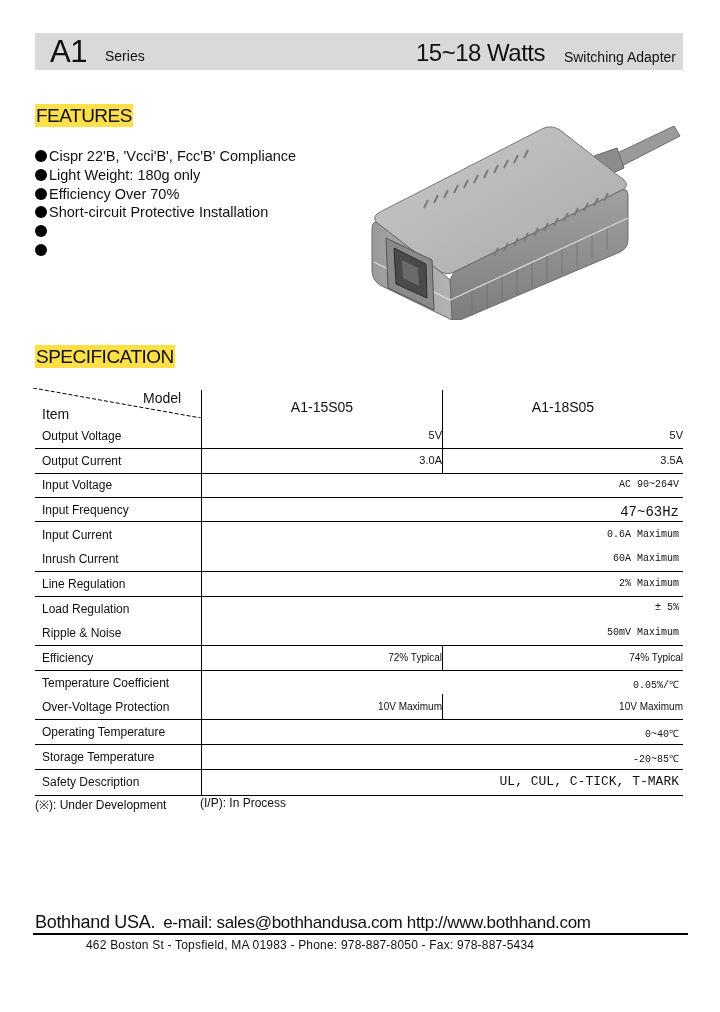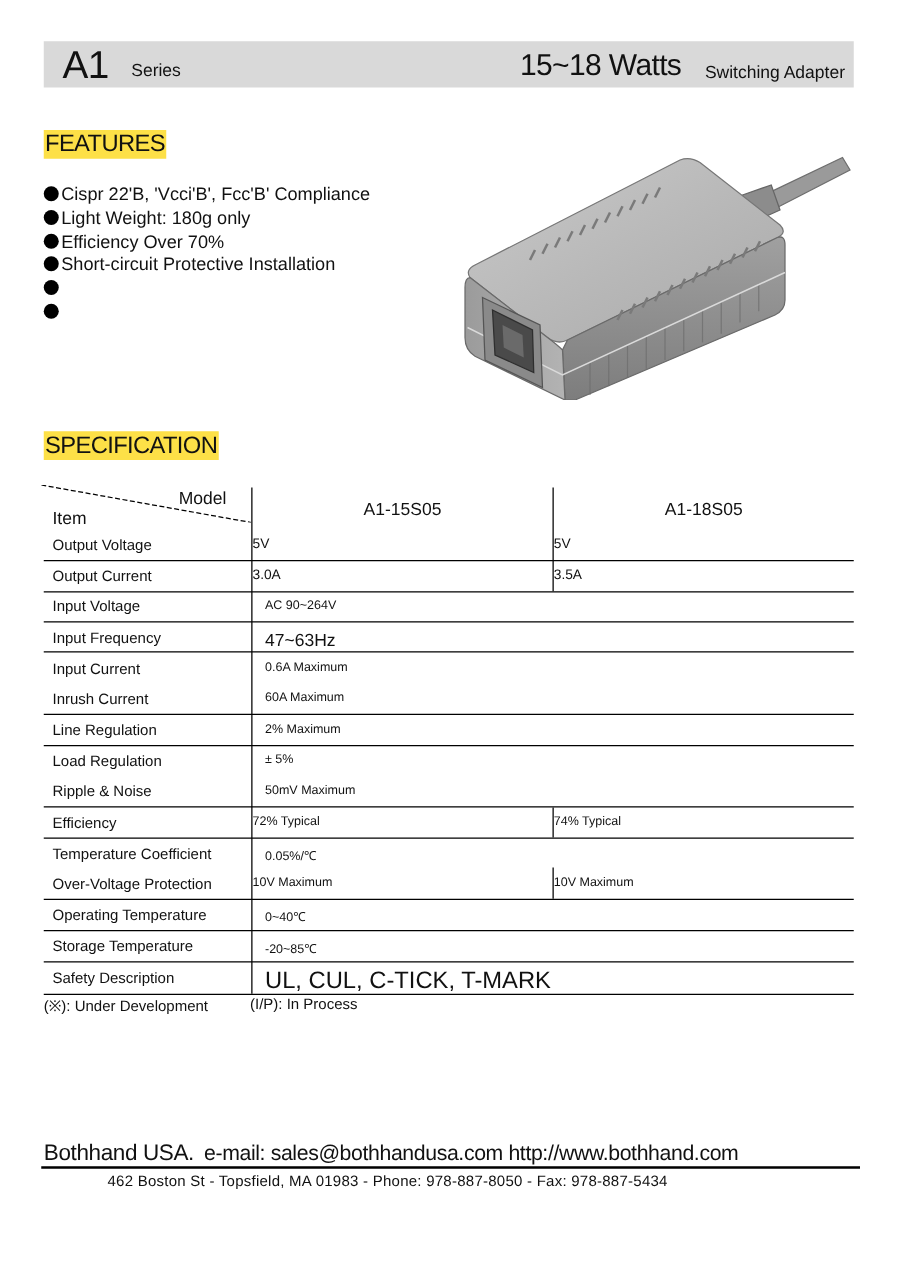--- a/index.html
+++ b/index.html
@@ -19,22 +19,22 @@
 
   .features-list { position: absolute; left: 35px; top: 147px; margin: 0; padding: 0; list-style: none; }
   .features-list li { font-size: 14.5px; line-height: 18.8px; white-space: nowrap; }
   .features-list .bullet { display: inline-block; width: 12px; height: 12px; background: #000;
                            border-radius: 50%; margin-right: 2px; vertical-align: -1px; }
 
   .product-img { position: absolute; left: 362px; top: 120px; width: 320px; height: 200px; }
   .hline { position: absolute; left: 35px; width: 648px; height: 1px; background: #000; }
   .vline { position: absolute; width: 1px; background: #000; }
   .cell-item { position: absolute; left: 42px; font-size: 12px; white-space: nowrap; }
-  .cell-val { position: absolute; text-align: left; font-size: 11px; white-space: nowrap; }
-  .cell-span { left: 212px; width: 481px; }
+  .cell-val { position: absolute; text-align: right; font-size: 11px; white-space: nowrap; }
+  .cell-span { left: 198px; width: 481px; font-family: Liberation Mono, monospace; }
   .cell-c1 { left: 202px; width: 240px; }
   .cell-c2 { left: 443px; width: 240px; }
   .model-head { position: absolute; text-align: center; font-size: 14px; top: 399px; }
   .diag-model { position: absolute; left: 143px; top: 390px; font-size: 14px; }
   .diag-item { position: absolute; left: 42px; top: 406px; font-size: 14px; }
   .diag-line { position: absolute; left: 33px; top: 388px; width: 168px; height: 30px; }
 
   .footnote { position: absolute; top: 796px; font-size: 12px; white-space: nowrap; }
 
   .footer-main { position: absolute; left: 35px; top: 912px; font-size: 17px; white-space: nowrap; letter-spacing: -0.3px; }
@@ -218,21 +218,21 @@
   <div>
     <span class="cell-item" style="top:725px;">Operating Temperature</span>
     <span class="cell-val cell-span" style="top:726px; font-size:10px;">0~40℃</span>
   </div>
   <div>
     <span class="cell-item" style="top:750px;">Storage Temperature</span>
     <span class="cell-val cell-span" style="top:751px; font-size:10px;">-20~85℃</span>
   </div>
   <div>
     <span class="cell-item" style="top:775px;">Safety Description</span>
-    <span class="cell-val cell-span" style="top:774px; font-size:19px;">UL, CUL, C-TICK, T-MARK</span>
+    <span class="cell-val cell-span" style="top:774px; font-size:13px;">UL, CUL, C-TICK, T-MARK</span>
   </div>
 </div>
 
 <span class="footnote" style="left:35px;">(※): Under Development</span>
 <span class="footnote" style="left:200px;">(I/P): In Process</span>
 
 <div class="footer-main">
   <span class="company">Bothhand USA.</span><span>e-mail: sales@bothhandusa.com http://www.bothhand.com</span>
 </div>
 <div class="footer-rule"></div>

